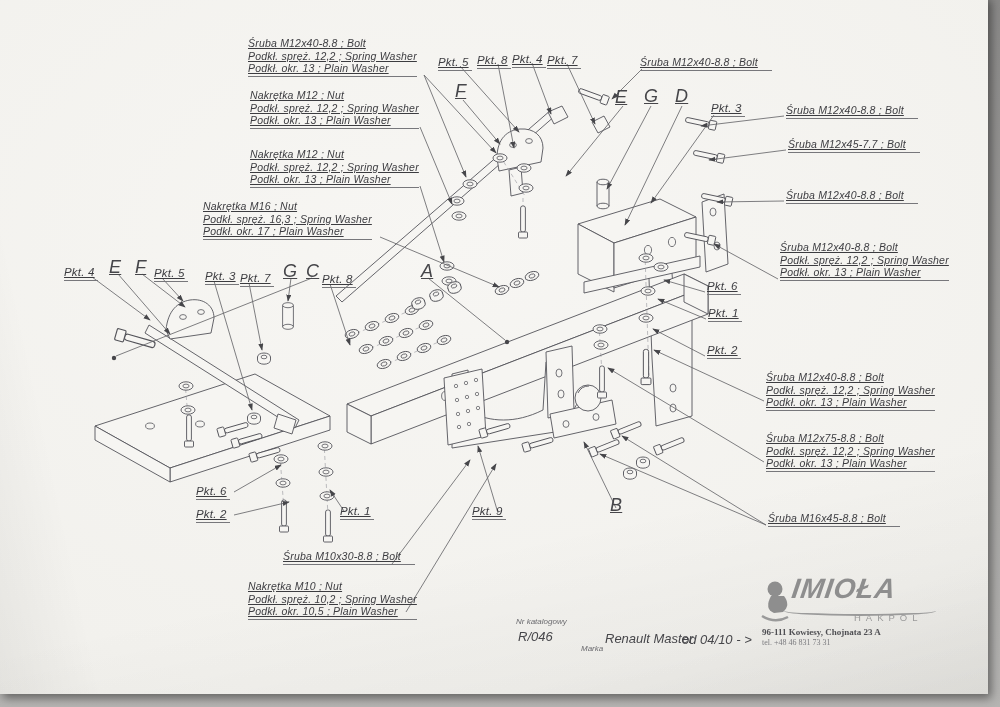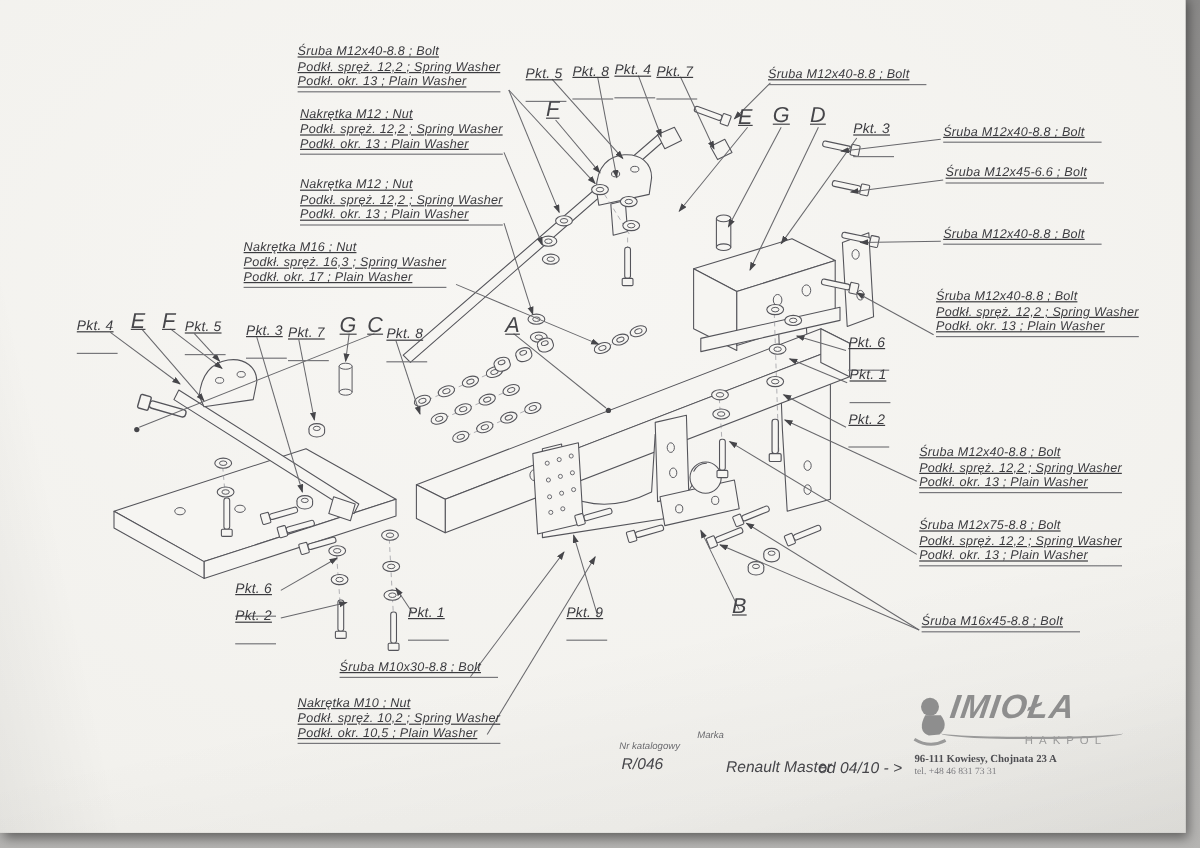--- a/index.html
+++ b/index.html
@@ -13,21 +13,21 @@
            linear-gradient(345deg, rgba(0,0,0,.04) 0%, rgba(0,0,0,0) 14%),
            radial-gradient(130% 120% at 45% 35%, #f7f6f3 0%, #f2f1ed 55%, #e9e8e3 100%);
          box-shadow:3px 4px 9px rgba(0,0,0,.45);}
   #diagram{position:absolute;left:0;top:0;width:1000px;height:707px;}
   
   .callout{position:absolute;color:#3c3c40;white-space:nowrap;}
   .callout .cl{font:italic 10.5px/12.6px "Liberation Sans",sans-serif;letter-spacing:.2px;text-decoration:underline;}
   .callout.parts .cl:last-child,
   .callout.parts1 .cl{border-bottom:1px solid #77777b;padding-bottom:1px;padding-right:14px;}
   .callout.pkt .cl{font:italic 11.5px/13px "Liberation Sans",sans-serif;
-        border-bottom:1px solid #77777b;padding-bottom:15px;padding-right:3px;}
+        border-bottom:1px solid #77777b;padding-bottom:1px;padding-right:3px;}
   .callout.letter .cl{font:italic 18px/19px "Liberation Sans",sans-serif;color:#46464a;}
   
   .tb-small{position:absolute;font:italic 8px/9px "Liberation Sans",sans-serif;color:#6a6a6e;}
   .tb-big{position:absolute;font:italic 13px/15px "Liberation Sans",sans-serif;color:#46464a;}
   #logo{position:absolute;left:758px;top:584px;width:186px;height:44px;}
   #logo-main{position:absolute;left:34px;top:-6px;font:italic 900 28px/30px "Liberation Sans",sans-serif;
              color:#8e8e8e;letter-spacing:1px;transform:skewX(-8deg);}
   #logo-swoosh{position:absolute;left:26px;top:26px;width:152px;height:8px;
              border-bottom:2.5px solid #9a9a9a;border-radius:50%;}
   #logo-sub{position:absolute;left:96px;top:33px;font:400 9.5px/10px "Liberation Sans",sans-serif;
@@ -353,21 +353,21 @@
         <div class="callout letter" style="left: 675px; top: 91px;">
           <div class="cl">D</div>
         </div>
         <div class="callout pkt" style="left: 711px; top: 106px;">
           <div class="cl">Pkt. 3</div>
         </div>
         <div class="callout parts1" style="left: 786px; top: 108px;">
           <div class="cl">Śruba M12x40-8.8 ;  Bolt</div>
         </div>
         <div class="callout parts1" style="left: 788px; top: 142px;">
-          <div class="cl">Śruba M12x45-6.6 ;  Bolt</div>
+          <div class="cl">Śruba M12x45-7.7 ;  Bolt</div>
         </div>
         <div class="callout parts1" style="left: 786px; top: 193px;">
           <div class="cl">Śruba M12x40-8.8 ;  Bolt</div>
         </div>
         <div class="callout parts" style="left: 780px; top: 245px;">
           <div class="cl">Śruba M12x40-8.8 ;  Bolt</div>
           <div class="cl">Podkł. spręż. 12,2 ; Spring Washer</div>
           <div class="cl">Podkł. okr. 13 ; Plain Washer</div>
         </div>
         <div class="callout pkt" style="left: 707px; top: 284px;">
@@ -442,21 +442,21 @@
         <div class="callout pkt" style="left: 472px; top: 509px;">
           <div class="cl">Pkt. 9</div>
         </div>
         <div class="callout letter" style="left: 610px; top: 500px;">
           <div class="cl">B</div>
         </div>
       </div>
 
   <div class="tb-small" style="left:516px;top:621px;">Nr katalogowy</div>
   <div class="tb-big" style="left:518px;top:633px;">R/046</div>
-  <div class="tb-small" style="left:581px;top:612px;text-align:right;">Marka</div>
+  <div class="tb-small" style="left:581px;top:648px;text-align:right;">Marka</div>
   <div class="tb-big" style="left:583px;top:635px;margin-left:22px;">Renault Master</div>
   <div class="tb-big" style="left:682px;top:636px;">od 04/10 - &gt;</div>
 
   <div id="logo">
     <svg width="34" height="44" viewBox="0 0 34 44">
       <circle cx="17" cy="9" r="7.5" fill="#8e8e8e"></circle>
       <path d="M13,16 q-7,13 3,17 l9,-1 q8,-7 1,-16 z" fill="#8e8e8e"></path>
       <path d="M4,36 q13,8 26,1" fill="none" stroke="#9a9a9a" stroke-width="2.5"></path>
     </svg>
     <span id="logo-main">IMIOŁA</span>

